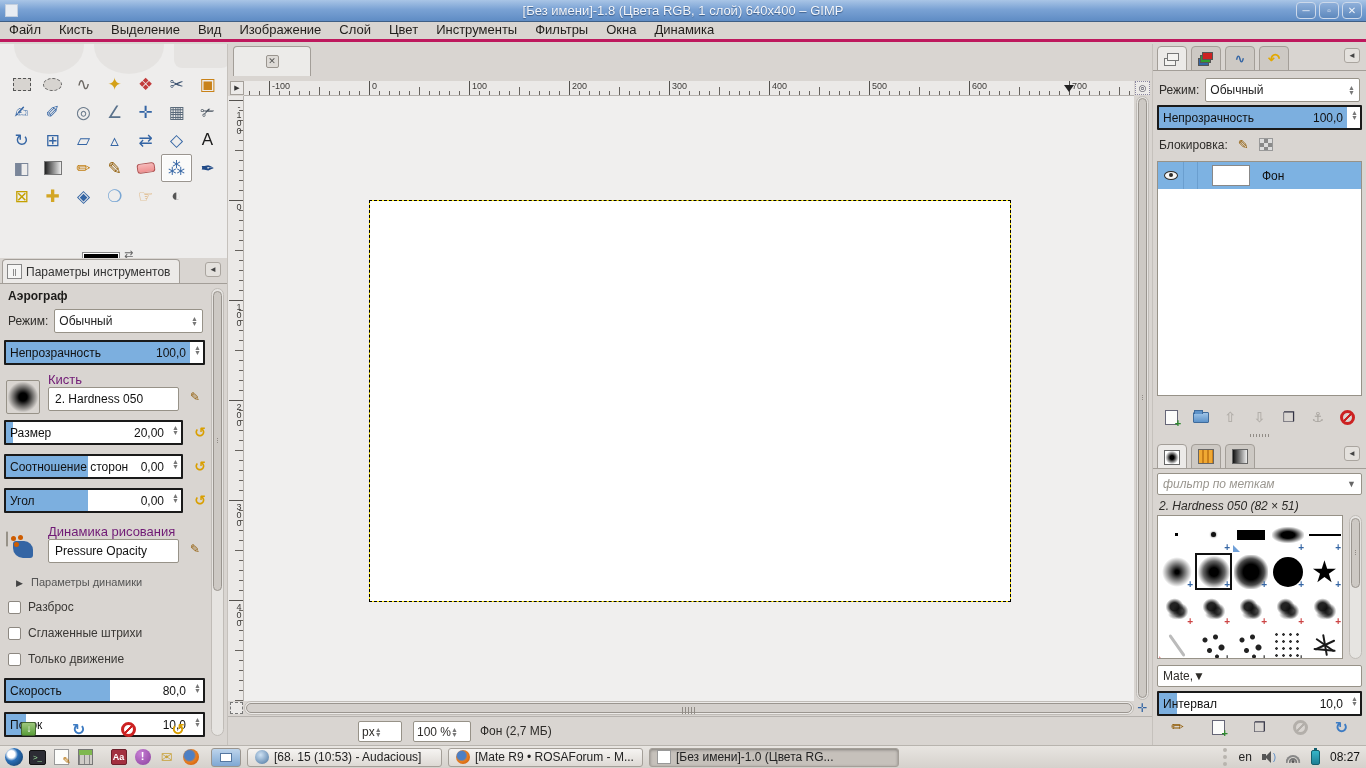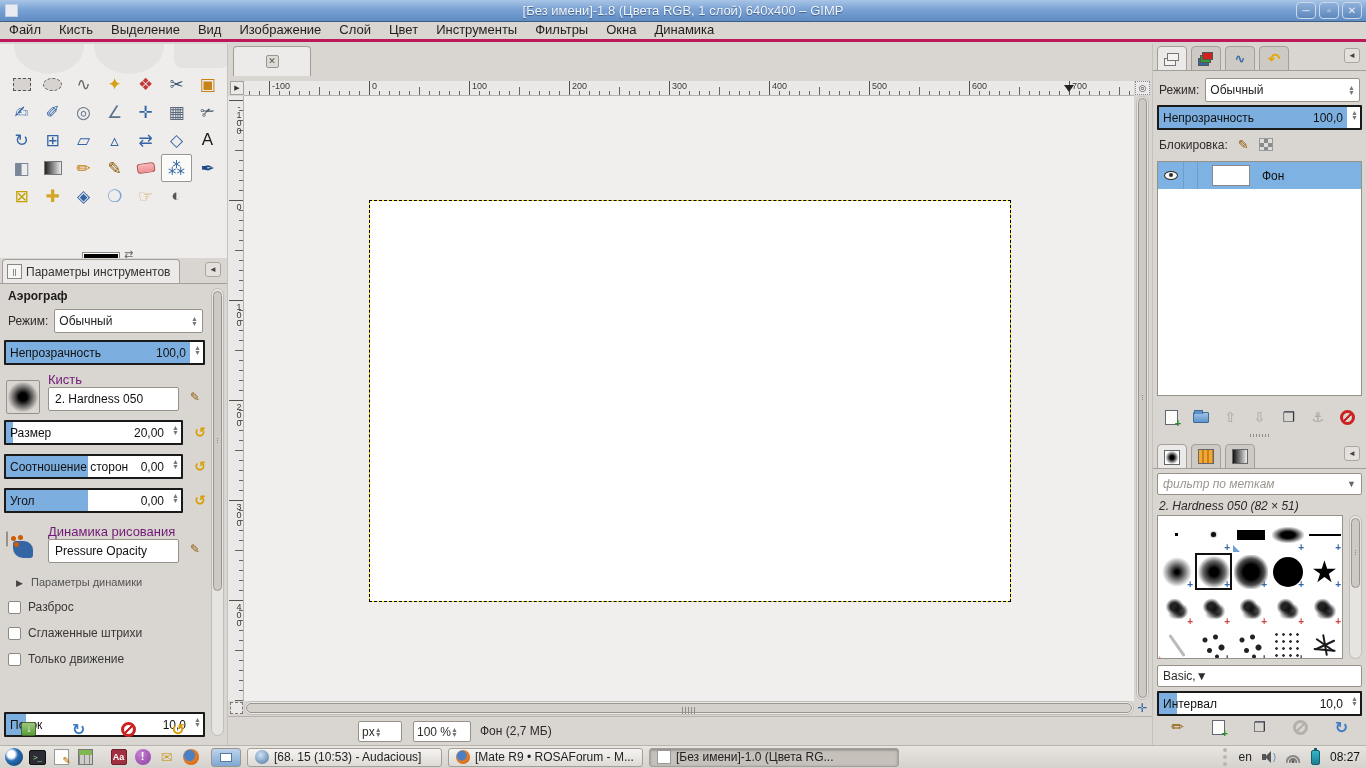--- a/index.html
+++ b/index.html
@@ -429,20 +429,29 @@
         <span class="edit-btn">✎</span>
       </div>
 
       <div class="expander" style="top:292px;">
         <span class="tri">▶</span>
         <span>Параметры динамики</span>
       </div>
 
       <div id="checkrows"></div>
 
+      <div class="gslider" style="left:4px; top:394px; right:22px;">
+        <div class="fill" style="width: 53%;"></div>
+        <span class="sl">Скорость</span>
+        <span class="sv">80,0</span>
+        <span class="spin">
+            <i>▲</i>
+            <i>▼</i>
+          </span>
+      </div>
 
       <div class="gslider" style="left:4px; top:428px; right:22px;">
         <div class="fill" style="width: 10%;"></div>
         <span class="sl">Поток</span>
         <span class="sv">10,0</span>
         <span class="spin">
             <i>▲</i>
             <i>▼</i>
           </span>
       </div>
@@ -734,21 +743,21 @@
               </span>
             </span>
           </div>
         </div>
       <div class="vscroll" style="right:4px; top:46px; height:144px;">
         <div class="thumb" style="top:2px; height:70px;">
             <span class="grip"></span>
           </div>
       </div>
       <div id="presetbox" style="top:196px;">
-        <span class="cv">Basic,</span>
+        <span class="cv">Mate,</span>
         <span class="dd">▼</span>
       </div>
       <div class="gslider" style="left:4px; top:222px; right:4px;">
         <div class="fill" style="width: 9%;"></div>
         <span class="sl">Интервал</span>
         <span class="sv">10,0</span>
         <span class="spin">
             <i>▲</i>
             <i>▼</i>
           </span>

